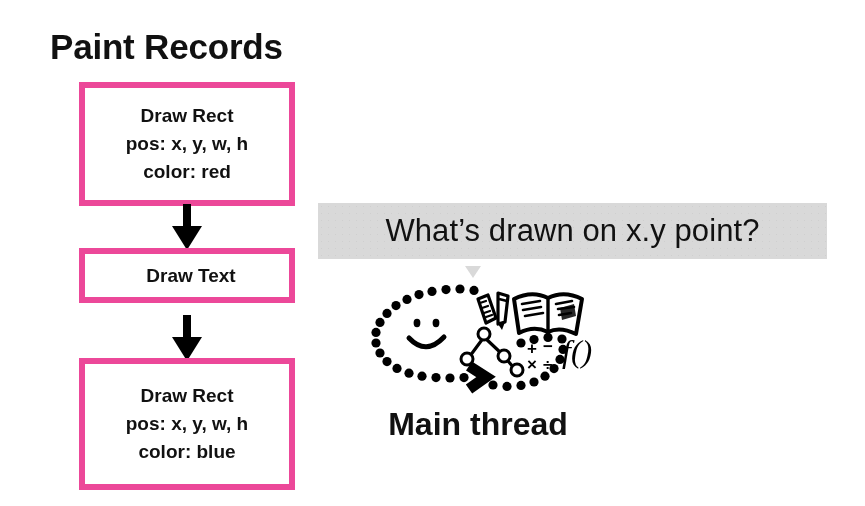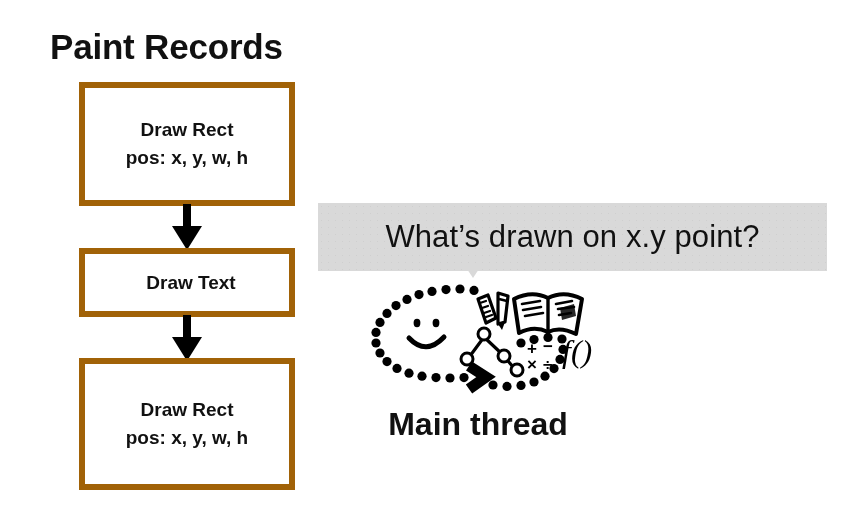--- a/index.html
+++ b/index.html
@@ -27,37 +27,37 @@
     color: #111111;
     white-space: nowrap;
   }
 
   
   .record-box {
     position: absolute;
     left: 79px;
     width: 216px;
     box-sizing: border-box;
-    border: 6px solid #a16207;
+    border: 6px solid #ec4899;
     background: #ffffff;
     display: flex;
     flex-direction: column;
     align-items: center;
     justify-content: center;
     text-align: center;
   }
   .record-box .line {
     font-size: 19px;
     font-weight: bold;
     line-height: 28px;
     color: #111111;
     white-space: nowrap;
   }
   #box-1 { top: 82px;  height: 124px; }
-  #box-2 { top: 248px; height: 69px; padding-left: 8px;  }
+  #box-2 { top: 248px; height: 55px; padding-left: 8px;  }
   #box-3 { top: 358px; height: 132px; }
 
   
   .flow-arrow {
     position: absolute;
     left: 179px;
     width: 16px;
   }
   #arrow-1 { top: 204px; height: 46px; }
   #arrow-2 { top: 315px; height: 46px; }
@@ -79,21 +79,21 @@
     border-right: 15px solid transparent;
     border-top: 24px solid #000000;
   }
 
   
   #speech-bubble {
     position: absolute;
     left: 318px;
     top: 203px;
     width: 509px;
-    height: 68px;
+    height: 56px;
     background: #d9d9d9;
     background-image:
       radial-gradient(#cfcfcf 0.7px, transparent 0.8px);
     background-size: 7px 7px;
     display: flex;
     align-items: center;
     justify-content: center;
   }
   #speech-bubble .bubble-text {
     font-size: 31px;
@@ -136,39 +136,41 @@
   }
 </style>
 </head>
 <body>
 
 <div class="slide-title">Paint Records</div>
 
 <div class="record-box" id="box-1">
   <div class="line">Draw Rect</div>
   <div class="line">pos: x, y, w, h</div>
+  <div class="line">color: red</div>
 </div>
 
 <div class="flow-arrow" id="arrow-1">
   <div class="shaft"></div>
   <div class="head"></div>
 </div>
 
 <div class="record-box" id="box-2">
   <div class="line">Draw Text</div>
 </div>
 
 <div class="flow-arrow" id="arrow-2">
   <div class="shaft"></div>
   <div class="head"></div>
 </div>
 
 <div class="record-box" id="box-3">
   <div class="line">Draw Rect</div>
   <div class="line">pos: x, y, w, h</div>
+  <div class="line">color: blue</div>
 </div>
 
 <div id="speech-bubble">
   <div class="bubble-text">What’s drawn on x.y point?</div>
 </div>
 <div id="bubble-tail"></div>
 
 <div id="thread-illustration">
   <svg width="232" height="120" viewBox="0 0 232 120" xmlns="http://www.w3.org/2000/svg">
 

